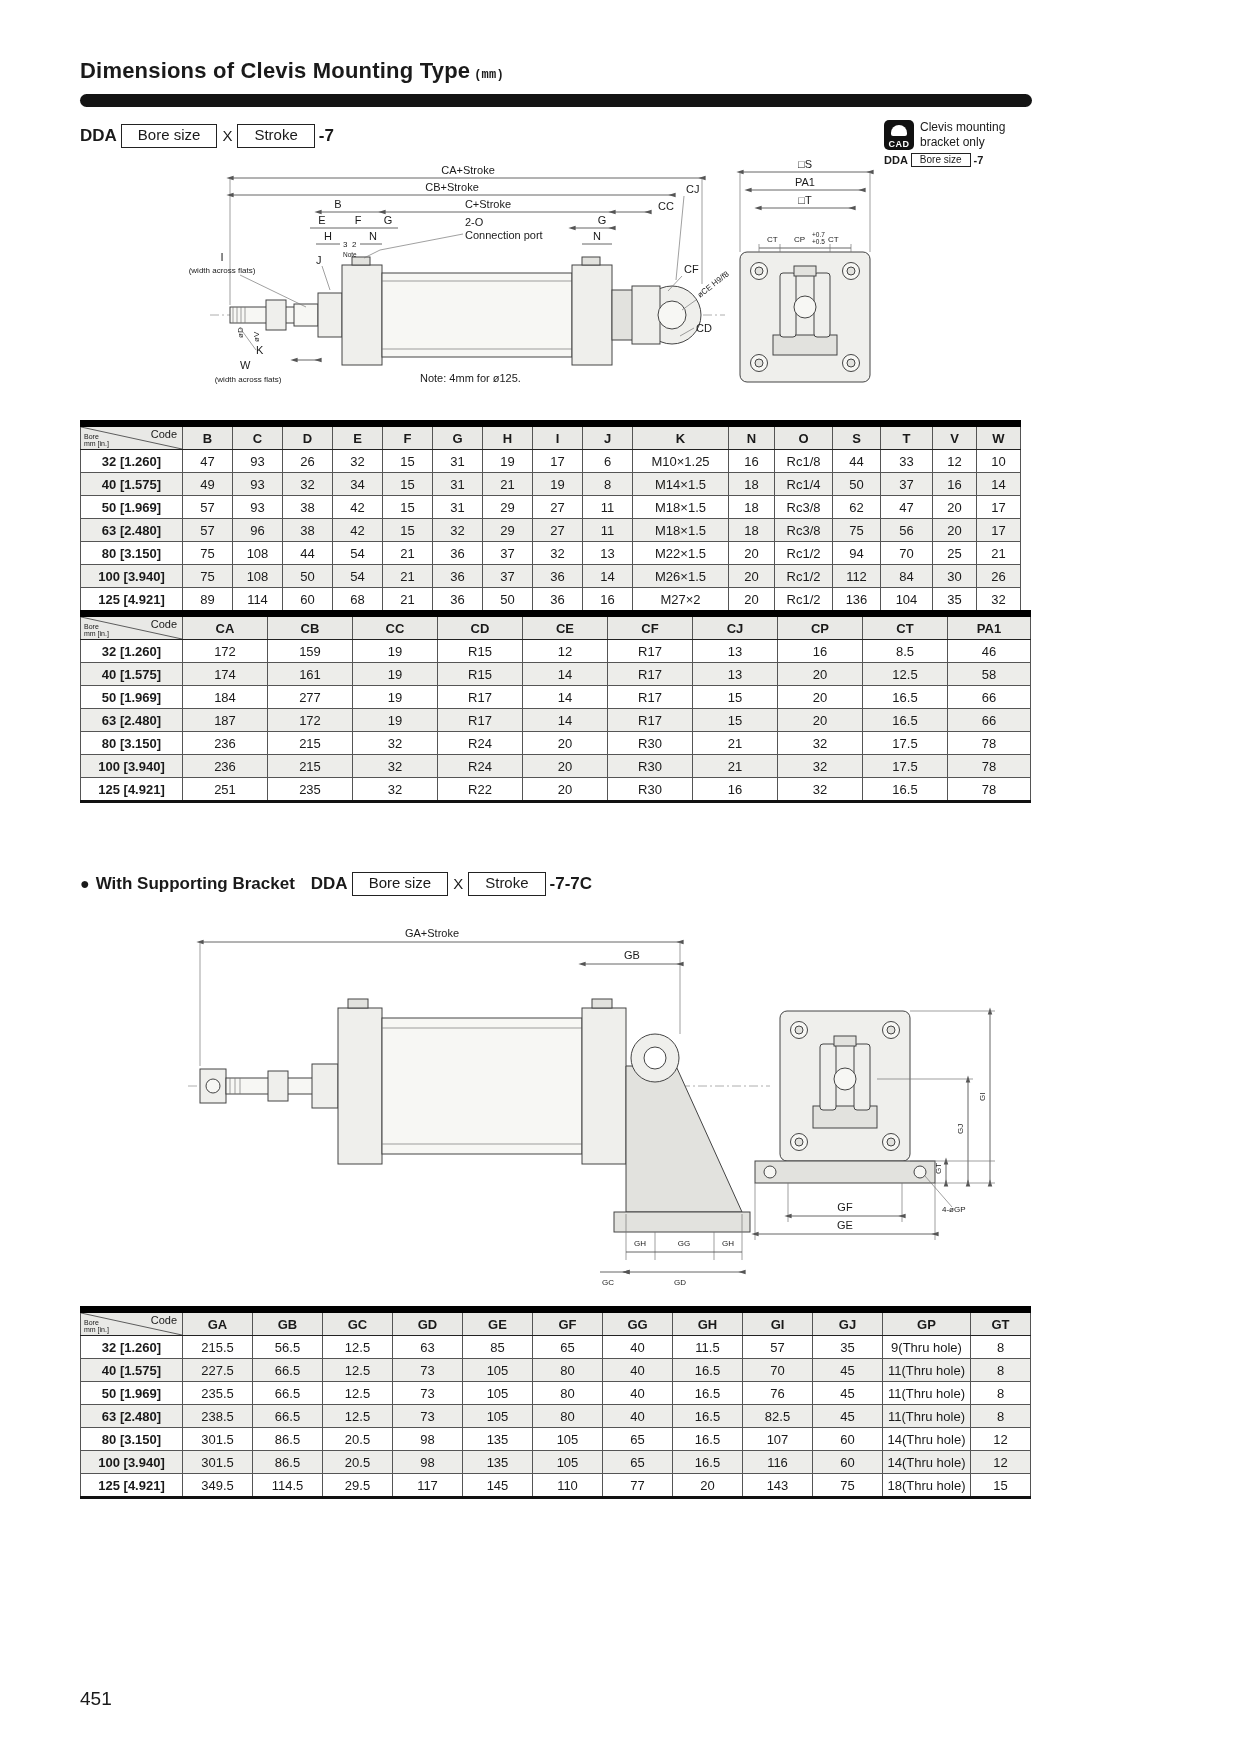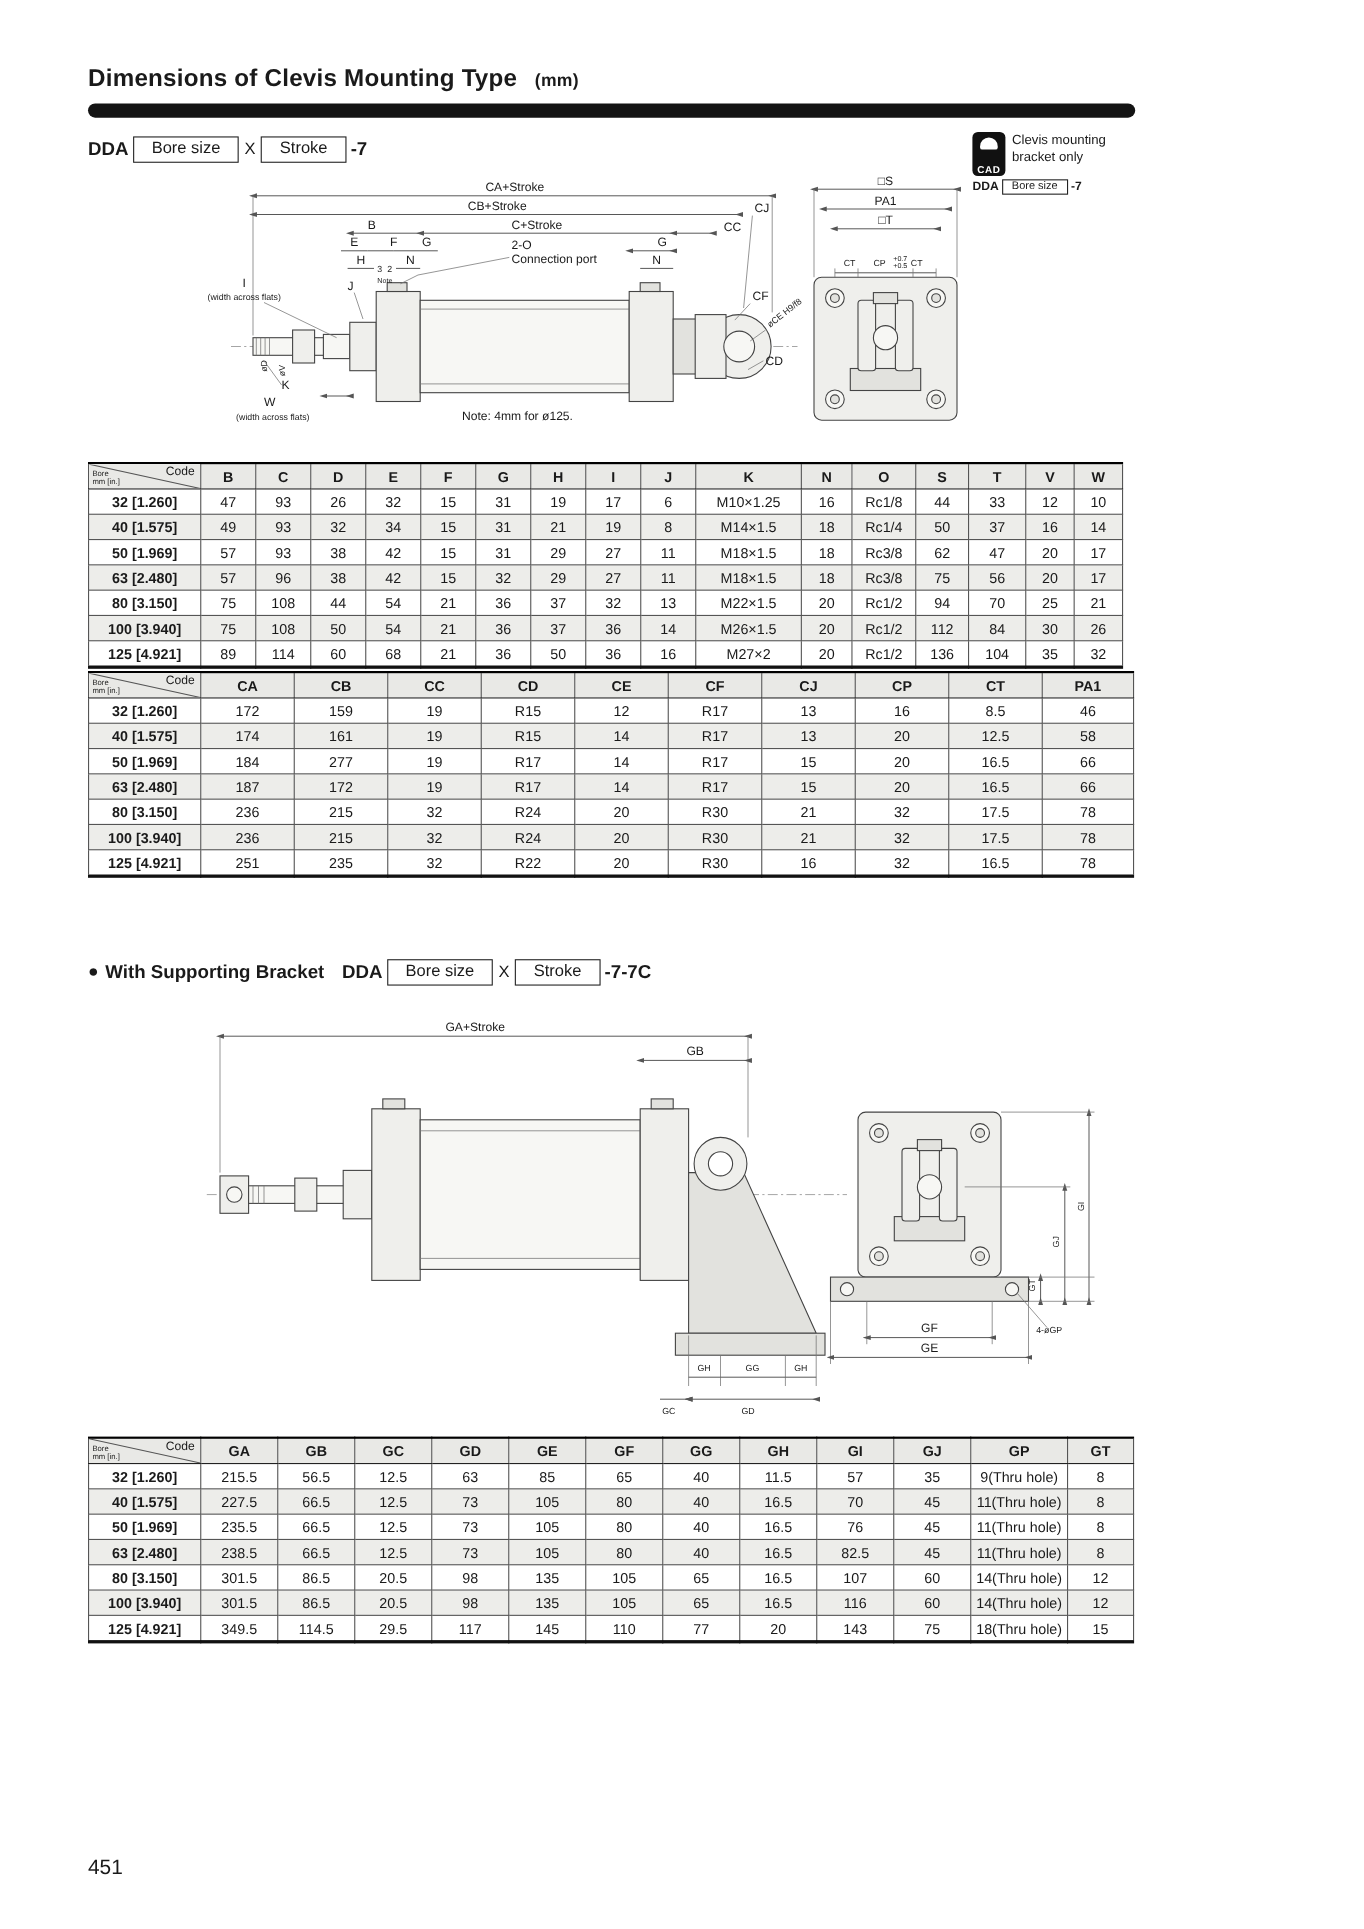--- a/index.html
+++ b/index.html
@@ -5,36 +5,36 @@
   html,body { margin:0; padding:0; background:#ffffff; }
   body {
     width:1240px; height:1754px; position:relative;
     font-family:"Liberation Sans", sans-serif; color:#1a1a1a;
     -webkit-font-smoothing:antialiased;
   }
   .abs { position:absolute; }
 
   
   .title { left:80px; top:58px; font-size:22px; font-weight:bold; letter-spacing:0.2px; }
-  .title .unit { font-size:16px; font-weight:bold; margin-left:16px; }
+  .title .unit { font-size:12px; font-weight:bold; margin-left:4px;font-family:Liberation Mono, monospace; }
   .black-bar { left:80px; top:94px; width:952px; height:13px; background:#141414; border-radius:7px; }
 
   
   .model-row { display:flex; align-items:center; gap:4px; font-size:17px; font-weight:bold; }
   .model-row .mbox {
     font-weight:normal; font-size:15px; border:1.5px solid #222; padding:1px 16px 2px 16px;
     background:#fff; line-height:1.25; display:inline-block;
   }
   .model-row .times { font-weight:normal; font-size:15px; margin:0 1px; }
   .model1 { left:80px; top:124px; }
 
   
   .cad-wrap { left:884px; top:120px; width:170px; }
   .cad-row { display:flex; gap:6px; }
-  .cad-icon { width:30px; height:40px; background:#111; border-radius:5px; position:relative; flex:0 0 auto; }
+  .cad-icon { width:30px; height:30px; background:#111; border-radius:5px; position:relative; flex:0 0 auto; }
   .cad-icon .mouse { position:absolute; left:7px; top:5px; width:16px; height:11px; background:#fff; border-radius:8px 8px 2px 2px; }
   .cad-icon .cad-label { position:absolute; left:0; right:0; bottom:1px; text-align:center; color:#fff; font-size:9px; font-weight:bold; letter-spacing:0.5px; }
   .cad-text { font-size:12px; line-height:1.25; }
   .cad-model { margin-top:3px; font-size:11px; font-weight:bold; display:flex; align-items:center; gap:3px; }
   .cad-model .mbox-sm { font-weight:normal; font-size:10px; border:1px solid #222; padding:0 8px 1px 8px; }
 
   
   svg text { font-family:"Liberation Sans", sans-serif; font-size:11px; fill:#1a1a1a; }
   svg text.sm { font-size:8px; }
   svg text.xs { font-size:6.5px; }
@@ -44,21 +44,21 @@
   svg .dim   { stroke:#555; stroke-width:0.9; }
   svg .thin  { stroke:#777; stroke-width:0.7; }
   svg .cl    { stroke:#999; stroke-width:0.8; stroke-dasharray:9 3 2 3; }
 
   
   .section2 { left:80px; top:872px; display:flex; align-items:center; gap:6px; }
   .section2 .bullet { font-size:16px; }
   .section2 .s2title { font-size:17px; font-weight:bold; margin-right:10px; }
 
   
-  table.dim-table { border-collapse:collapse; table-layout:fixed; border-top:2px solid #000000; border-bottom:3px solid #111; }
+  table.dim-table { border-collapse:collapse; table-layout:fixed; border-top:7px solid #000000; border-bottom:3px solid #111; }
   .dim-table th, .dim-table td { border:1px solid #555; text-align:center; font-size:13px; padding:1px 2px; height:20px; overflow:hidden; white-space:nowrap; }
   .dim-table thead th { background:#e9e9e6; font-weight:bold; border-bottom:1.5px solid #222; }
   .dim-table tbody th { font-weight:bold; background:transparent; }
   .dim-table tbody tr:nth-child(even) { background:#ededea; }
   th.corner { position:relative; padding:0; }
   th.corner svg.diag { position:absolute; left:0; top:0; width:100%; height:100%; }
   .corner-code { position:absolute; top:1px; right:5px; font-size:11px; font-weight:normal; }
   .corner-bore { position:absolute; bottom:1px; left:3px; font-size:7px; font-weight:normal; text-align:left; line-height:1.1; }
   .t1 { left:80px; top:420px; }
   .t2 { left:80px; top:610px; }

